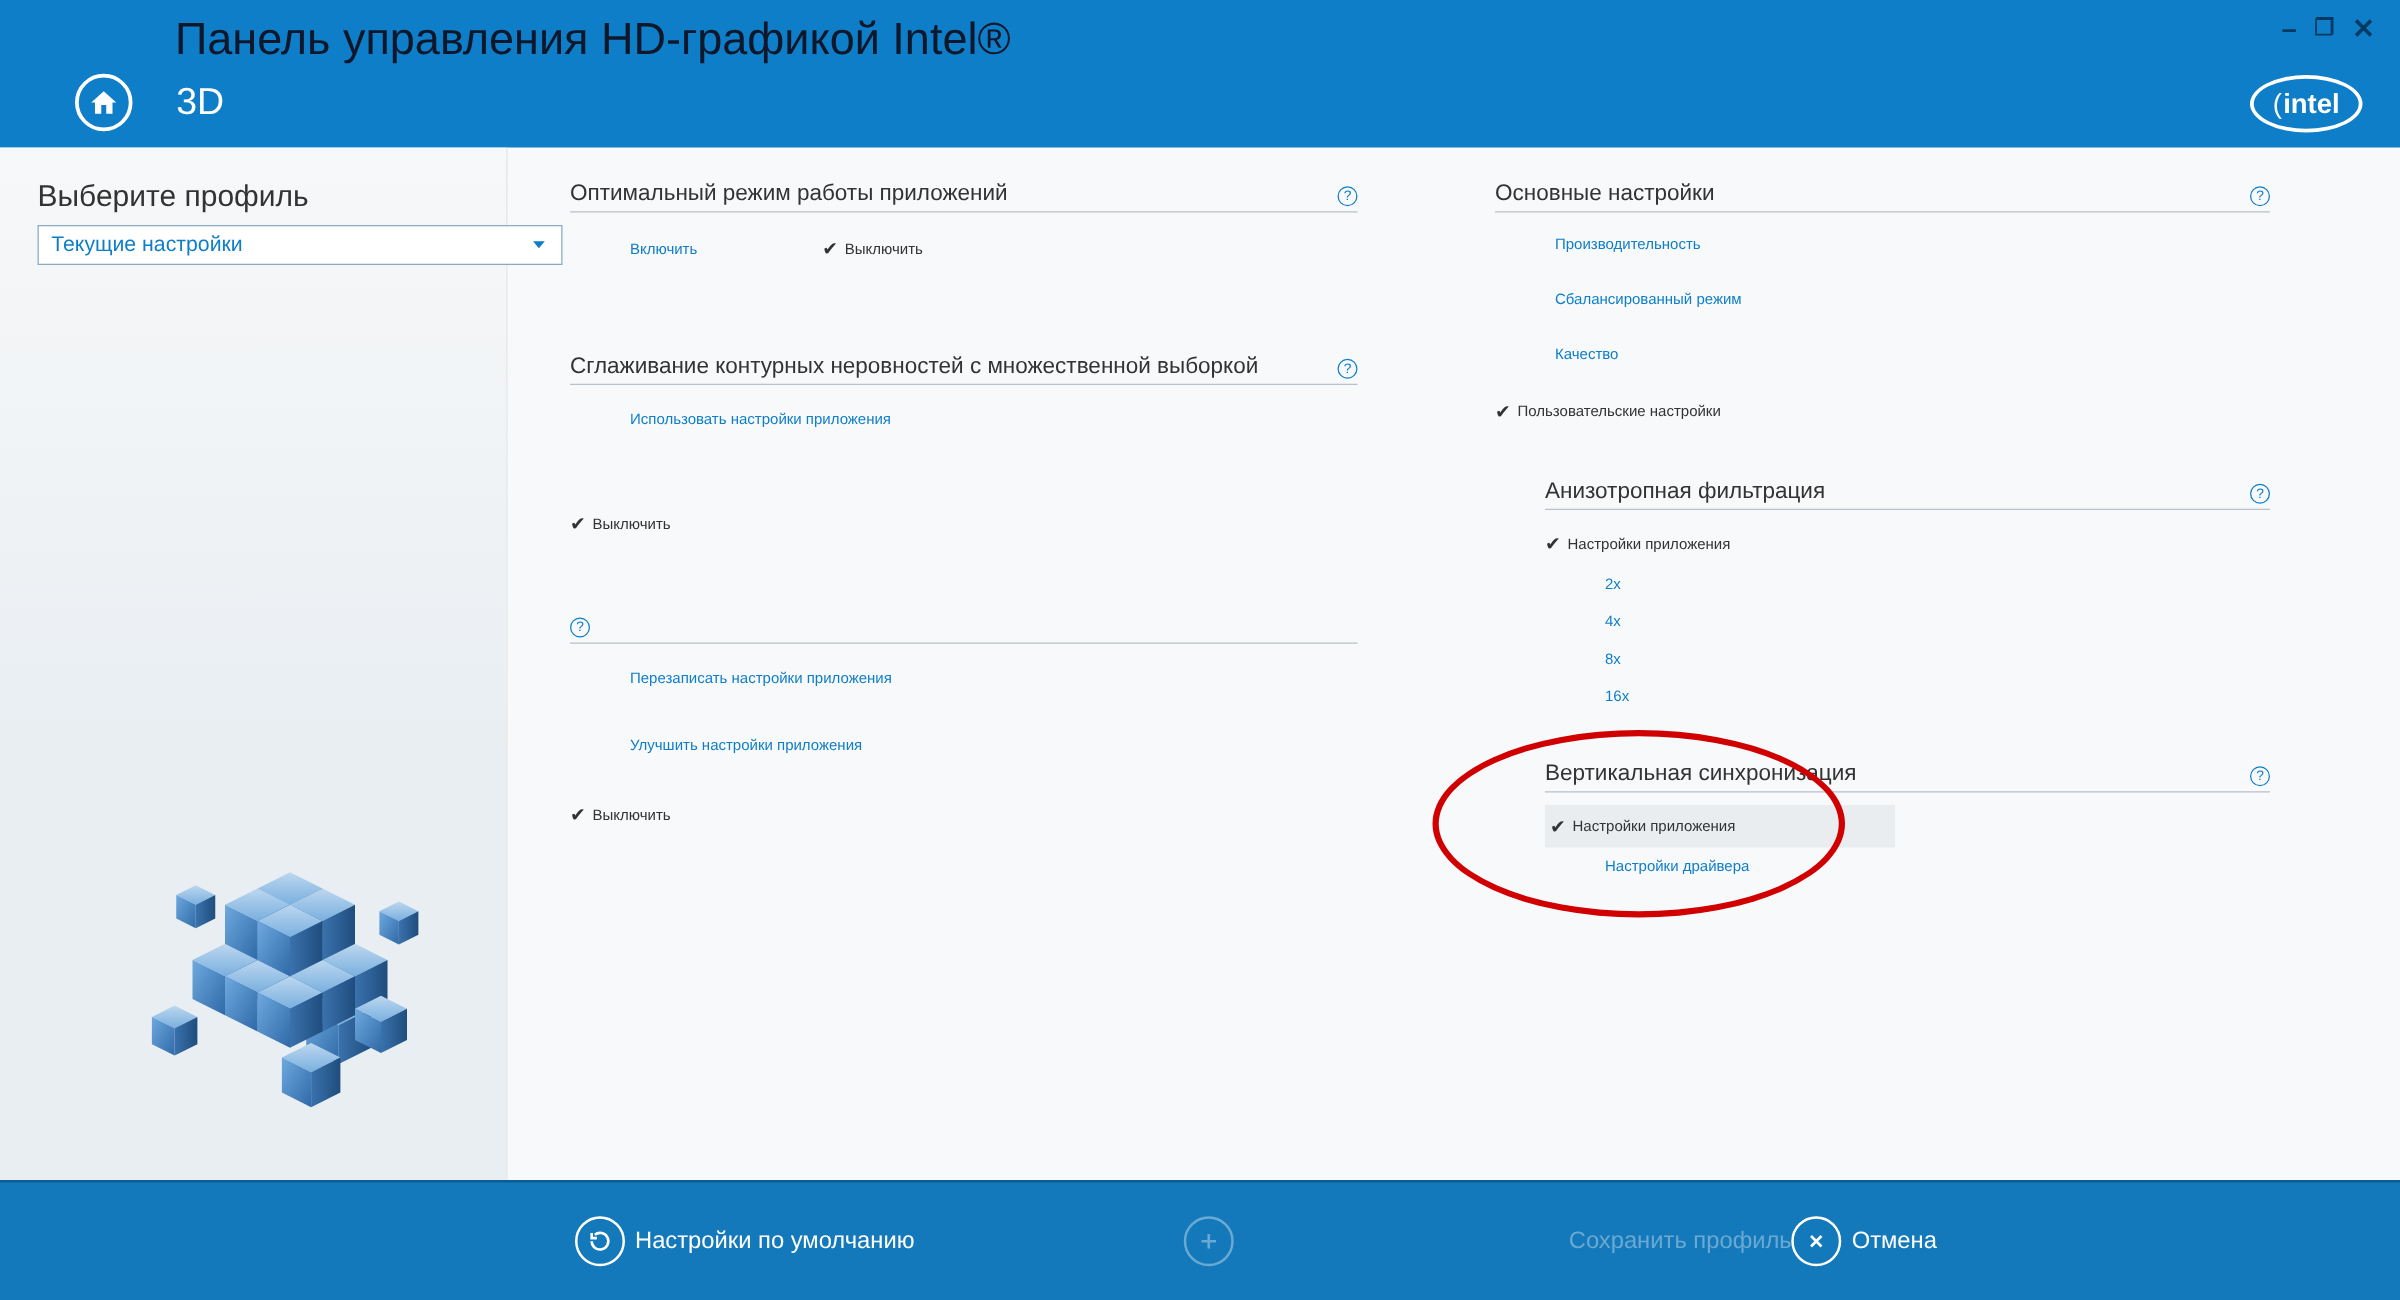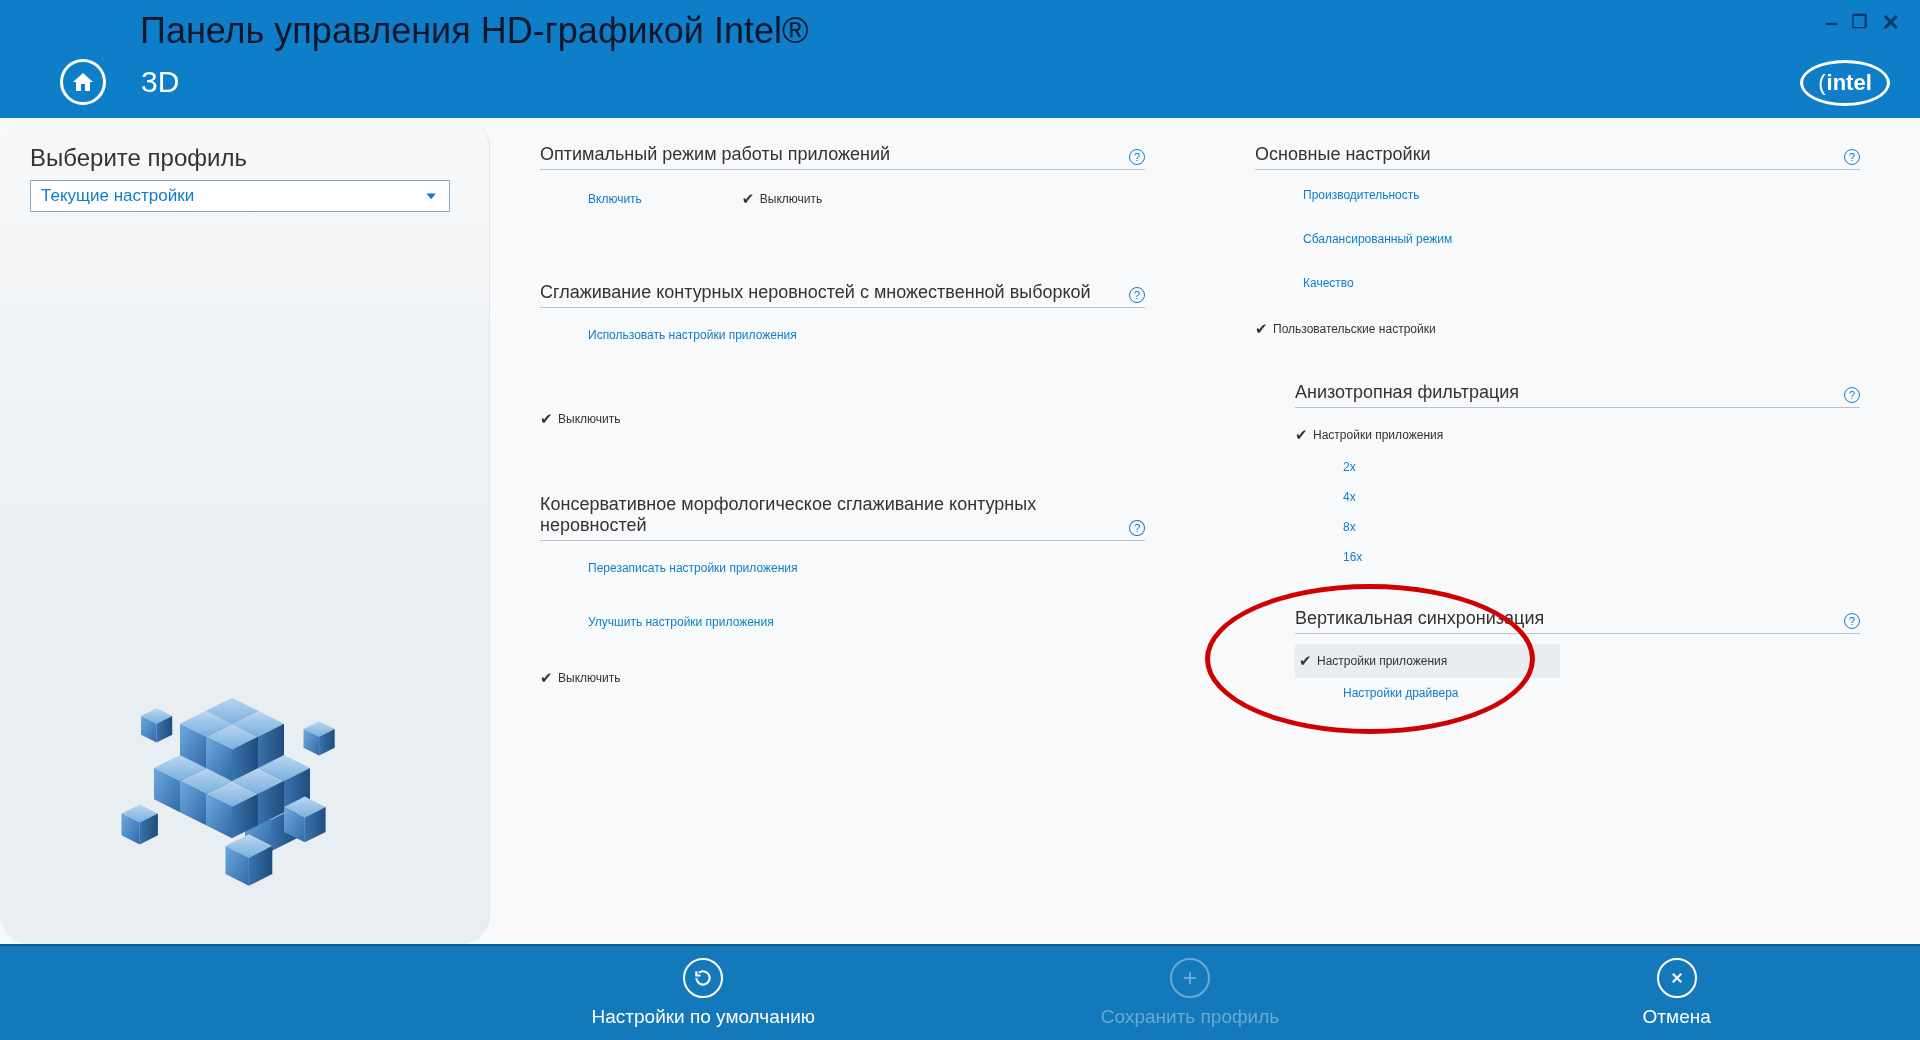--- a/index.html
+++ b/index.html
@@ -53,26 +53,25 @@
 
 
   .body-area {
     flex: 1;
     display: flex;
     background: #f7f9fa;
     overflow: hidden;
   }
 
   .sidebar {
-    width: 490px;
+    width: 406px;
     background: linear-gradient(to bottom,#f7f8f9,#e9eef2 60%, #e9eef2);
     padding: 26px 30px;
     position: relative;
     border-right: 1px solid #e4e6e8;
-    border-radius: 29px;
   }
   .sidebar h3 { font-size: 24px; font-weight: 400; color: #333; margin-bottom: 8px; }
   .profile-select {
     width: 420px; height: 32px; border: 1px solid #8aa9c2;
     background: #fff; color: #0f7ec9; font-size: 17px;
     padding: 2px 10px; display: flex; align-items: center; justify-content: space-between;
     cursor: pointer;
   }
   .profile-select .chev { color: #0f7ec9; font-size: 16px; transform: scaleY(0.6); }
 
@@ -139,21 +138,21 @@
     background: #1379bb;
     border-top: 2px solid #0b5e93;
     display: flex;
     align-items: center;
     color: #fff;
     flex-shrink:0;
   }
   .footer-spacer-left{ width:460px;}
   .footer-btn {
     flex:1;
-    display:flex; flex-direction:column; align-items:center; gap:8px;
+    display:flex; flex-direction:row; align-items:center; gap:8px;
     cursor:pointer;
     color:#fff;
     font-size:19px;
   }
   .footer-btn.disabled{ color: #6aa9d1; cursor:default;justify-content:space-between;}
   .footer-icon{
     width:40px;height:40px;border:2.5px solid currentColor;border-radius:50%;
     display:flex;align-items:center;justify-content:center;
   }
   .footer-icon svg{ width:20px;height:20px; stroke:currentColor; fill:none; stroke-width:2.5;}
@@ -272,21 +271,20 @@
           </div>
           <div class="opt selected row2" style="margin-left:-30px">
             <span class="chk"></span>
               <span>Выключить</span>
           </div>
         </div>
       </div>
 
       <div class="section" style="margin-top:50px">
         <div class="section-header">
-          <span>Консервативное морфологическое сглаживание контурных неровностей</span>
           <span class="help-icon">?</span>
         </div>
         <div class="options">
           <div class="opt">
             <span class="chk"></span>
               <span>Перезаписать настройки приложения</span>
           </div>
           <div class="opt" style="margin-top:20px">
             <span class="chk"></span>
               <span>Улучшить настройки приложения</span>

